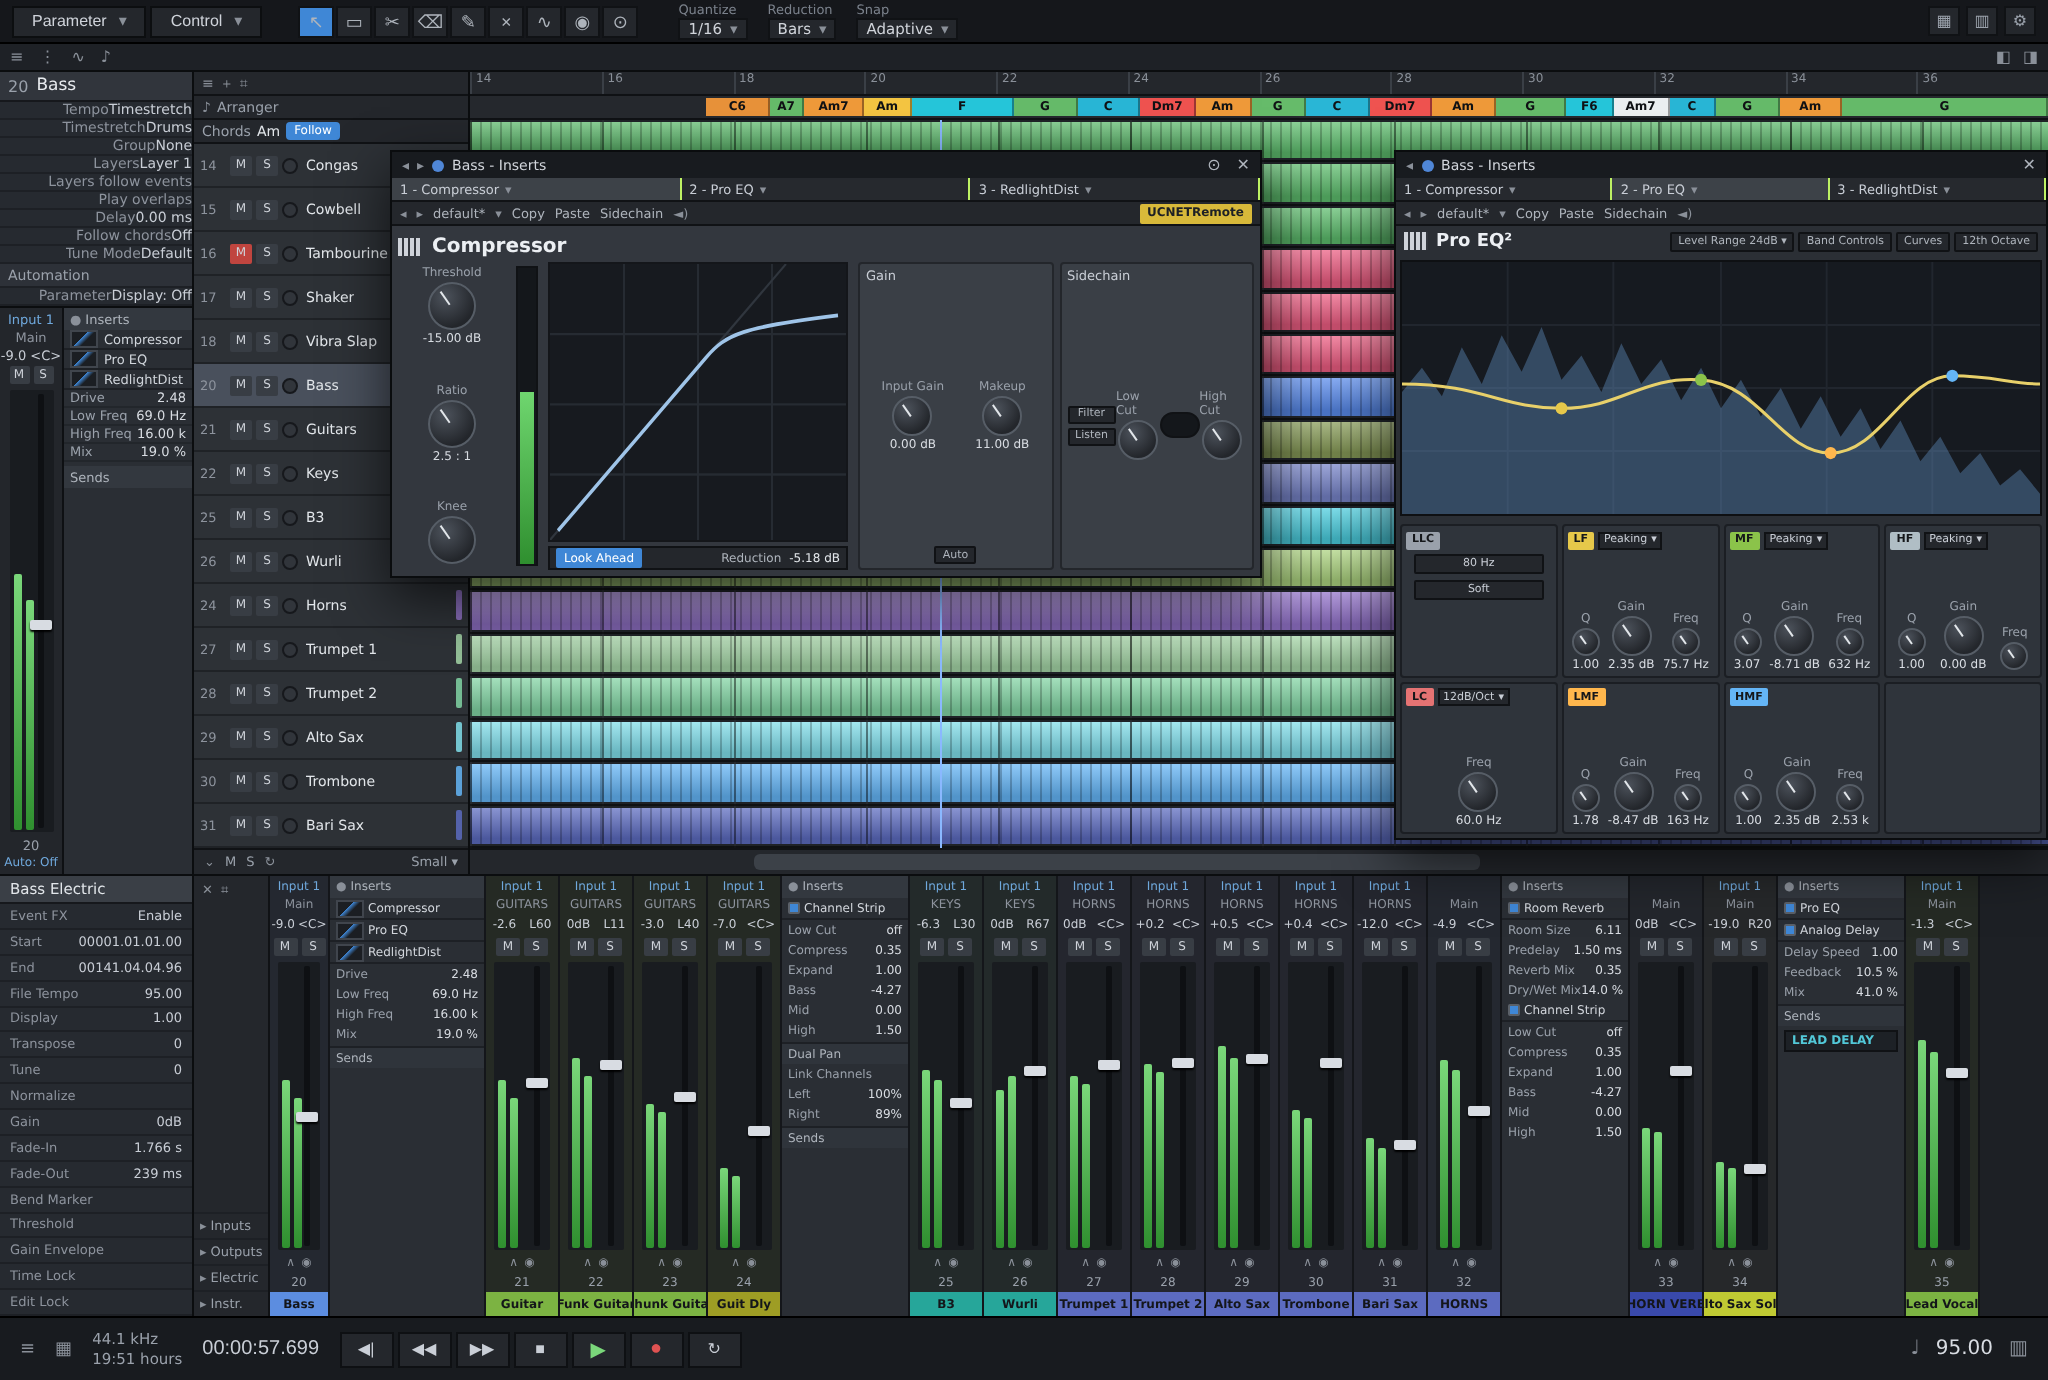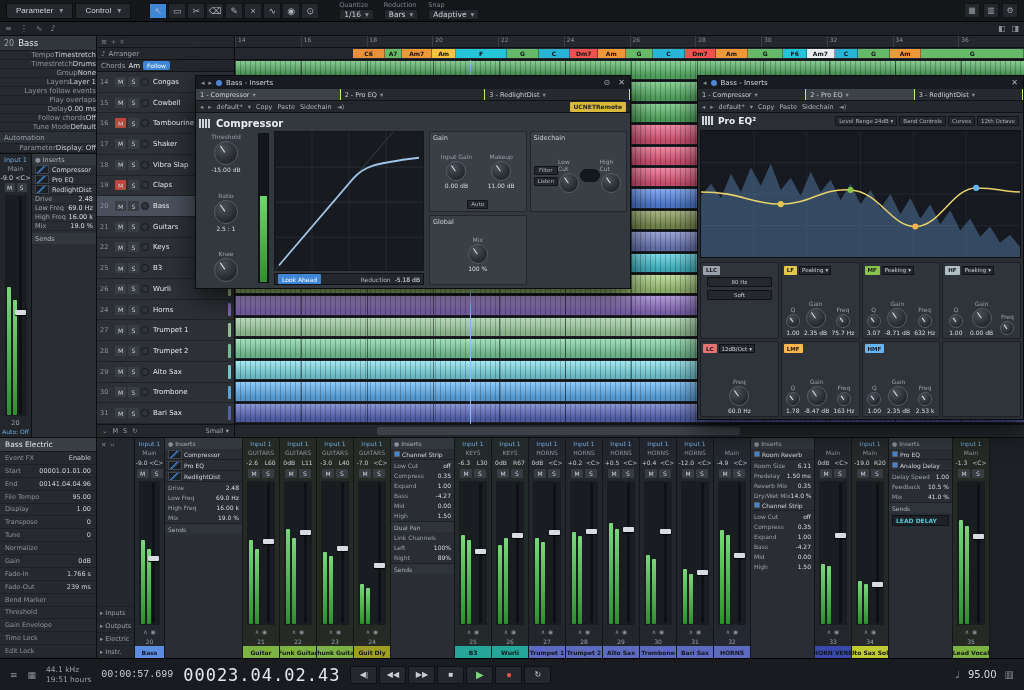--- a/index.html
+++ b/index.html
@@ -116,21 +116,21 @@
 .ip-item{height:11px;flex:0 0 11px;display:flex;align-items:center;gap:2px;padding:0 3px;color:#d2d6dc;border-bottom:1px solid #1d2025;overflow:hidden;white-space:nowrap}
 .tgl{width:6px;height:6px;flex:0 0 6px;border:1px solid #5a6068;background:#3f87d6;border-radius:1px}
 .ip-row{height:10px;flex:0 0 10px;display:flex;justify-content:space-between;align-items:center;padding:0 3px;color:#9aa1ab;overflow:hidden;white-space:nowrap}
 .ip-row .v{color:#d8dce2}
 .ip-sec{height:11px;flex:0 0 11px;background:#2f343b;display:flex;align-items:center;padding:0 3px;color:#aeb4bc;border-top:1px solid #1d2025;margin-top:1px}
 .ip-send{margin:2px 3px;background:#1d2126;border:1px solid #101215;color:#52c8d8;height:11px;flex:0 0 11px;display:flex;align-items:center;padding:0 3px;font-weight:bold}
 
 
 #transport{position:absolute;left:0;bottom:0;width:100%;height:32px;background:#181b1f;border-top:1px solid #000;display:flex;align-items:center;gap:10px;padding:0 10px;z-index:20}
 .tp-stack{display:flex;flex-direction:column;line-height:10px;font-size:7.5px;color:#9aa1ab}
-.tp-tc{font-family:Liberation Mono, monospace;font-size:10px;color:#c9ced6}
+.tp-tc{font-family:Liberation Sans, sans-serif;font-size:10px;color:#c9ced6}
 .tp-pos{font-family:"DejaVu Sans Mono",monospace;font-size:17px;color:#e4e8ee;letter-spacing:1px}
 .tp-btns{display:flex;gap:2px}
 .tp-btn{width:27px;height:18px;background:#24272c;border:1px solid #0e1013;color:#c9ced6;display:flex;align-items:center;justify-content:center;font-size:8px}
 .tp-btn.play{color:#7ad77a;font-size:10px}
 .tp-btn.rec{color:#e05252;font-size:10px}
 .tp-right{margin-left:auto;display:flex;align-items:center;gap:8px;font-size:10px;color:#d8dce2}
 
 
 .pwin{position:absolute;background:#2b2f35;border:1px solid #0a0c0e;box-shadow:0 10px 26px rgba(0,0,0,.65);z-index:10;display:flex;flex-direction:column;overflow:hidden}
 #comp-win{left:195px;top:75px;width:436px;height:214px}
@@ -533,28 +533,20 @@
 
         <div class="th-row" style="background: rgb(45, 49, 54);">
           <span class="num">18</span>
           <span class="th-btn" style="background: rgb(56, 61, 68);">M</span>
           <span class="th-btn">S</span>
           <span class="th-rec"></span>
           <span class="th-name">Vibra Slap</span>
           <span class="th-meter" style="background: rgb(239, 95, 132);"></span>
         </div>
 
-        <div class="th-row" style="background: rgb(45, 49, 54);">
-          <span class="num">19</span>
-          <span class="th-btn" style="background: rgb(192, 69, 63);">M</span>
-          <span class="th-btn">S</span>
-          <span class="th-rec"></span>
-          <span class="th-name">Claps</span>
-          <span class="th-meter" style="background: rgb(239, 95, 132);"></span>
-        </div>
 
         <div class="th-row" style="background: rgb(73, 80, 92);">
           <span class="num">20</span>
           <span class="th-btn" style="background: rgb(56, 61, 68);">M</span>
           <span class="th-btn">S</span>
           <span class="th-rec"></span>
           <span class="th-name">Bass</span>
           <span class="th-meter" style="background: rgb(91, 141, 239);"></span>
         </div>
 
@@ -907,30 +899,20 @@
                 <span class="btn-sm">Listen</span>
               </div>
               <div class="kgroup">
                   <span>Low Cut</span>
                   <span class="knob md"></span>
                 </div>
               <span class="scoval"></span>
               <div class="kgroup">
                   <span>High Cut</span>
                   <span class="knob md"></span>
-                </div>
-            </div>
-          </div>
-          <div class="sec">
-            <span class="sec-title">Global</span>
-            <div class="sec-kn">
-              <div class="kgroup">
-                  <span>Mix</span>
-                  <span class="knob md"></span>
-                  <span class="kval">100 %</span>
                 </div>
             </div>
           </div>
         </div>
       </div>
     </div>
   </div>
 
   <div class="pwin" id="eq-win">
     <div class="pw-title">
@@ -1814,21 +1796,20 @@
   </section>
 
   <footer id="transport">
     <span class="i">≡</span>
     <span class="i">▦</span>
     <div class="tp-stack">
       <span>44.1 kHz</span>
       <span>19:51 hours</span>
     </div>
     <span class="tp-tc">00:00:57.699</span>
-    <span class="tp-pos">00023.04.02.43</span>
     <div class="tp-btns">
       <button class="tp-btn">◀|</button>
       <button class="tp-btn">◀◀</button>
       <button class="tp-btn">▶▶</button>
       <button class="tp-btn">■</button>
       <button class="tp-btn play">▶</button>
       <button class="tp-btn rec">●</button>
       <button class="tp-btn">↻</button>
     </div>
     <div class="tp-right">

